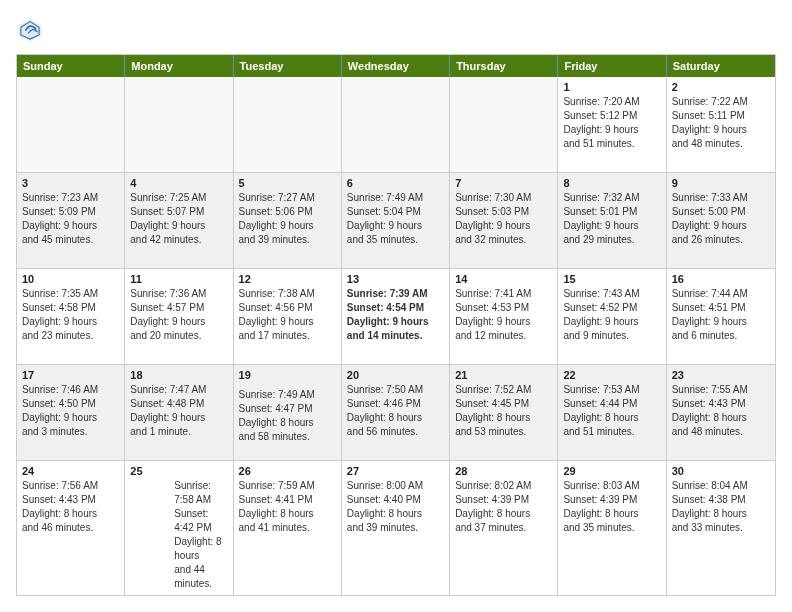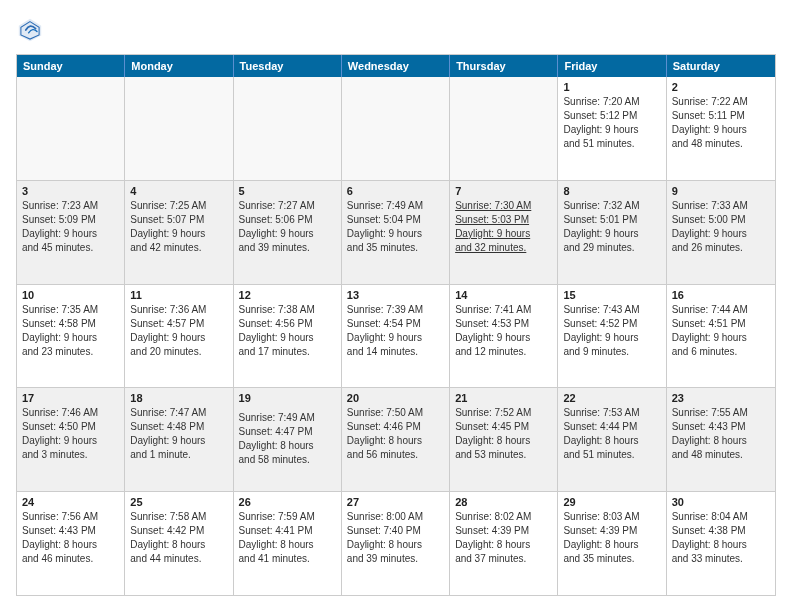--- a/index.html
+++ b/index.html
@@ -53,21 +53,21 @@
     }
     .calendar {
       flex: 1;
       display: flex;
       flex-direction: column;
       border: 1px solid #ccc;
     }
     .cal-header {
       display: grid;
       grid-template-columns: repeat(7, 1fr);
-      background: #0369a1;
+      background: #4d7c0f;
     }
     .cal-header-cell {
       color: #fff;
       font-size: 11px;
       font-weight: bold;
       padding: 5px 6px;
       border-right: 1px solid #5a8fd0;
       text-align: left;
     }
     .cal-header-cell:last-child { border-right: none; }
@@ -185,21 +185,21 @@
           </div>
           <div class="cal-cell shaded">
             <div class="day-num">6</div>
             <div class="day-info" style="white-space: pre-line;">Sunrise: 7:49 AM
 Sunset: 5:04 PM
 Daylight: 9 hours
 and 35 minutes.</div>
           </div>
           <div class="cal-cell shaded">
             <div class="day-num">7</div>
-            <div class="day-info" style="white-space: pre-line; text-decoration: underline;">Sunrise: 7:30 AM
+            <div class="day-info" style="white-space: pre-line;">Sunrise: 7:30 AM
 Sunset: 5:03 PM
 Daylight: 9 hours
 and 32 minutes.</div>
           </div>
           <div class="cal-cell shaded">
             <div class="day-num">8</div>
             <div class="day-info" style="white-space: pre-line;">Sunrise: 7:32 AM
 Sunset: 5:01 PM
 Daylight: 9 hours
 and 29 minutes.</div>
@@ -229,21 +229,21 @@
           </div>
           <div class="cal-cell">
             <div class="day-num">12</div>
             <div class="day-info" style="white-space: pre-line;">Sunrise: 7:38 AM
 Sunset: 4:56 PM
 Daylight: 9 hours
 and 17 minutes.</div>
           </div>
           <div class="cal-cell">
             <div class="day-num">13</div>
-            <div class="day-info" style="white-space: pre-line;">Sunrise: 7:39 AM
+            <div class="day-info" style="white-space: pre-line; font-weight: bold;">Sunrise: 7:39 AM
 Sunset: 4:54 PM
 Daylight: 9 hours
 and 14 minutes.</div>
           </div>
           <div class="cal-cell">
             <div class="day-num">14</div>
             <div class="day-info" style="white-space: pre-line;">Sunrise: 7:41 AM
 Sunset: 4:53 PM
 Daylight: 9 hours
 and 12 minutes.</div>
@@ -317,36 +317,36 @@
         <div class="cal-row">
           <div class="cal-cell">
             <div class="day-num">24</div>
             <div class="day-info" style="white-space: pre-line;">Sunrise: 7:56 AM
 Sunset: 4:43 PM
 Daylight: 8 hours
 and 46 minutes.</div>
           </div>
           <div class="cal-cell">
             <div class="day-num">25</div>
-            <div class="day-info" style="white-space: pre-line;">Sunrise: 7:58 AM
+            <div class="day-info" style="white-space: pre-line; margin-left: 44px;">Sunrise: 7:58 AM
 Sunset: 4:42 PM
 Daylight: 8 hours
 and 44 minutes.</div>
           </div>
           <div class="cal-cell">
             <div class="day-num">26</div>
             <div class="day-info" style="white-space: pre-line;">Sunrise: 7:59 AM
 Sunset: 4:41 PM
 Daylight: 8 hours
 and 41 minutes.</div>
           </div>
           <div class="cal-cell">
             <div class="day-num">27</div>
             <div class="day-info" style="white-space: pre-line;">Sunrise: 8:00 AM
-Sunset: 7:40 PM
+Sunset: 4:40 PM
 Daylight: 8 hours
 and 39 minutes.</div>
           </div>
           <div class="cal-cell">
             <div class="day-num">28</div>
             <div class="day-info" style="white-space: pre-line;">Sunrise: 8:02 AM
 Sunset: 4:39 PM
 Daylight: 8 hours
 and 37 minutes.</div>
           </div>

